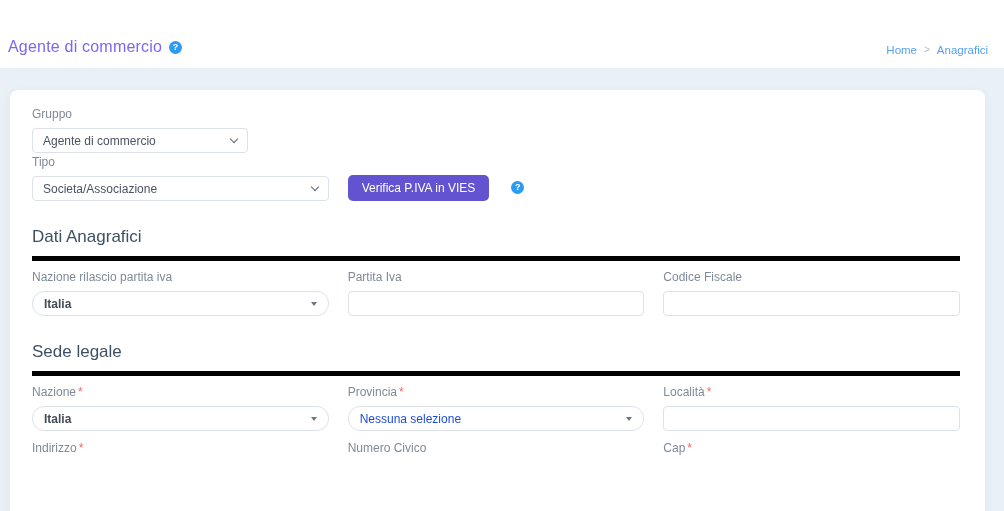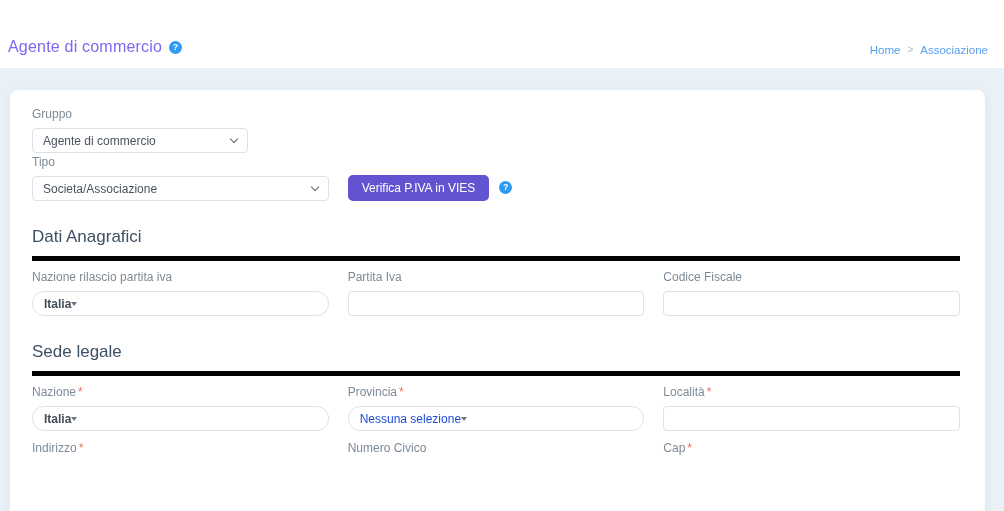--- a/index.html
+++ b/index.html
@@ -46,21 +46,21 @@
   
   .select-wrap { position: relative; }
   .select-wrap select { appearance: none; -webkit-appearance: none; padding-right: 26px; }
   .select-wrap .chev {
     position: absolute; right: 11px; top: 8px; width: 6px; height: 6px;
     border-right: 1.6px solid #5a6673; border-bottom: 1.6px solid #5a6673;
     transform: rotate(45deg); pointer-events: none;
   }
   
   .custom-select {
-    display: flex; align-items: center; 
+    display: flex; align-items: center; justify-content: space-between;
     height: 25px; border: 1px solid #dde2e8; border-radius: 12px; background: #fff;
     padding: 0 11px; cursor: pointer;
   }
   .custom-select .sel-text { font-size: 12px; color: #434c56; font-weight: bold; }
   .custom-select .sel-text.placeholder { color: #1d4ed8; font-weight: normal; }
   .caret-down {
     width: 0; height: 0;
     border-left: 3.5px solid transparent; border-right: 3.5px solid transparent;
     border-top: 4.5px solid #6b7683; flex: 0 0 auto;
   }
@@ -70,39 +70,39 @@
     display: grid; grid-template-columns: 1fr 1fr 1fr; column-gap: 19px;
     margin-bottom: 10px;
   }
   .span2 { grid-column: 1 / span 2; }
   .gruppo-width { width: 216px; }
   .section-title {
     font-size: 17px; color: #3e5063; font-weight: 500;
     padding-bottom: 9px; border-bottom: 5px solid #000000;
     margin: 26px 0 9px 0;
   }
-  .btn-cell { display: flex; align-items: center; gap: 10px; }
+  .btn-cell { display: flex; align-items: center; gap: 22px; }
   .btn-primary {
     background: #6253d1; color: #fff; border: none; border-radius: 5px;
     height: 26px; padding: 0 14px; font-size: 12px; cursor: pointer;
     font-family: "Liberation Sans", sans-serif; display: inline-flex; align-items: center;
   }
 </style>
 </head>
 <body>
 
 <div class="topbar">
   <div class="page-title-wrap">
     <span class="page-title">Agente di commercio</span>
     <span class="help-icon">?</span>
   </div>
   <div class="breadcrumb">
     <a href="#">Home</a>
     <span class="sep">&gt;</span>
-    <a href="#">Associazione</a>
+    <a href="#">Anagrafici</a>
   </div>
 </div>
 
 <div class="card">
 
   <div class="form-group">
     <span class="field-label">Gruppo</span>
     <div class="select-wrap gruppo-width">
       <select class="control">
         <option>Agente di commercio</option>

